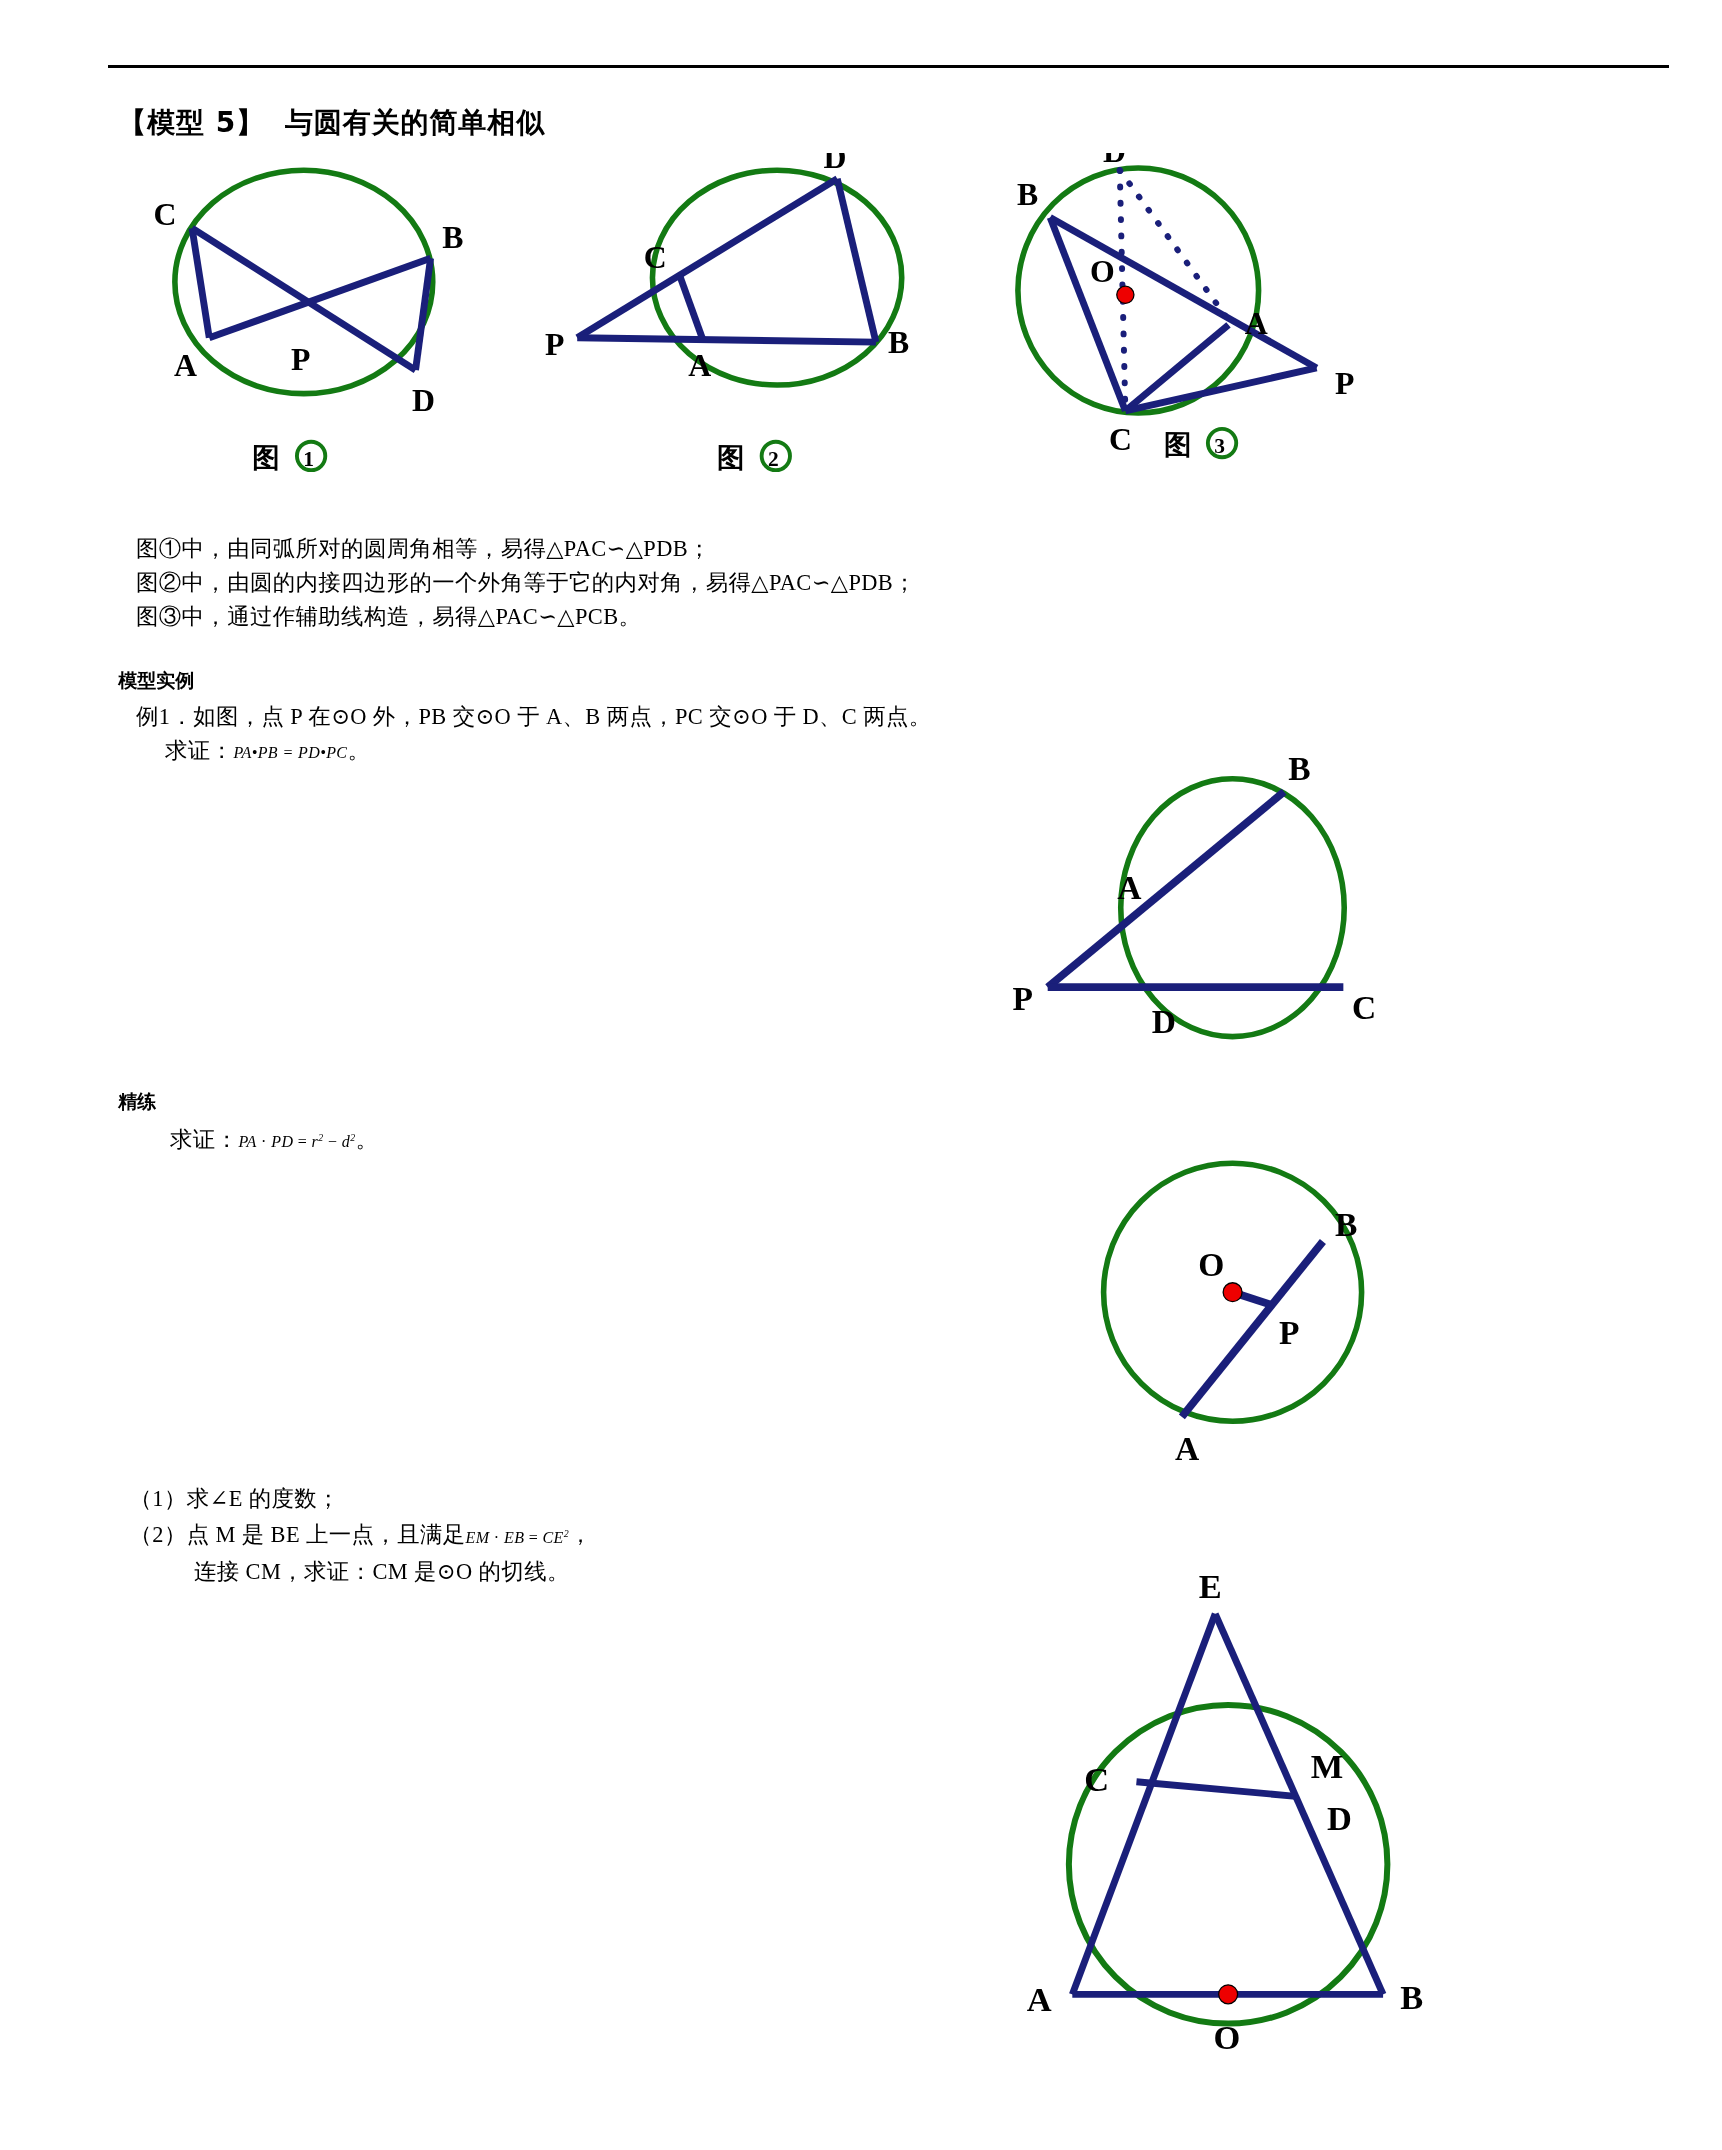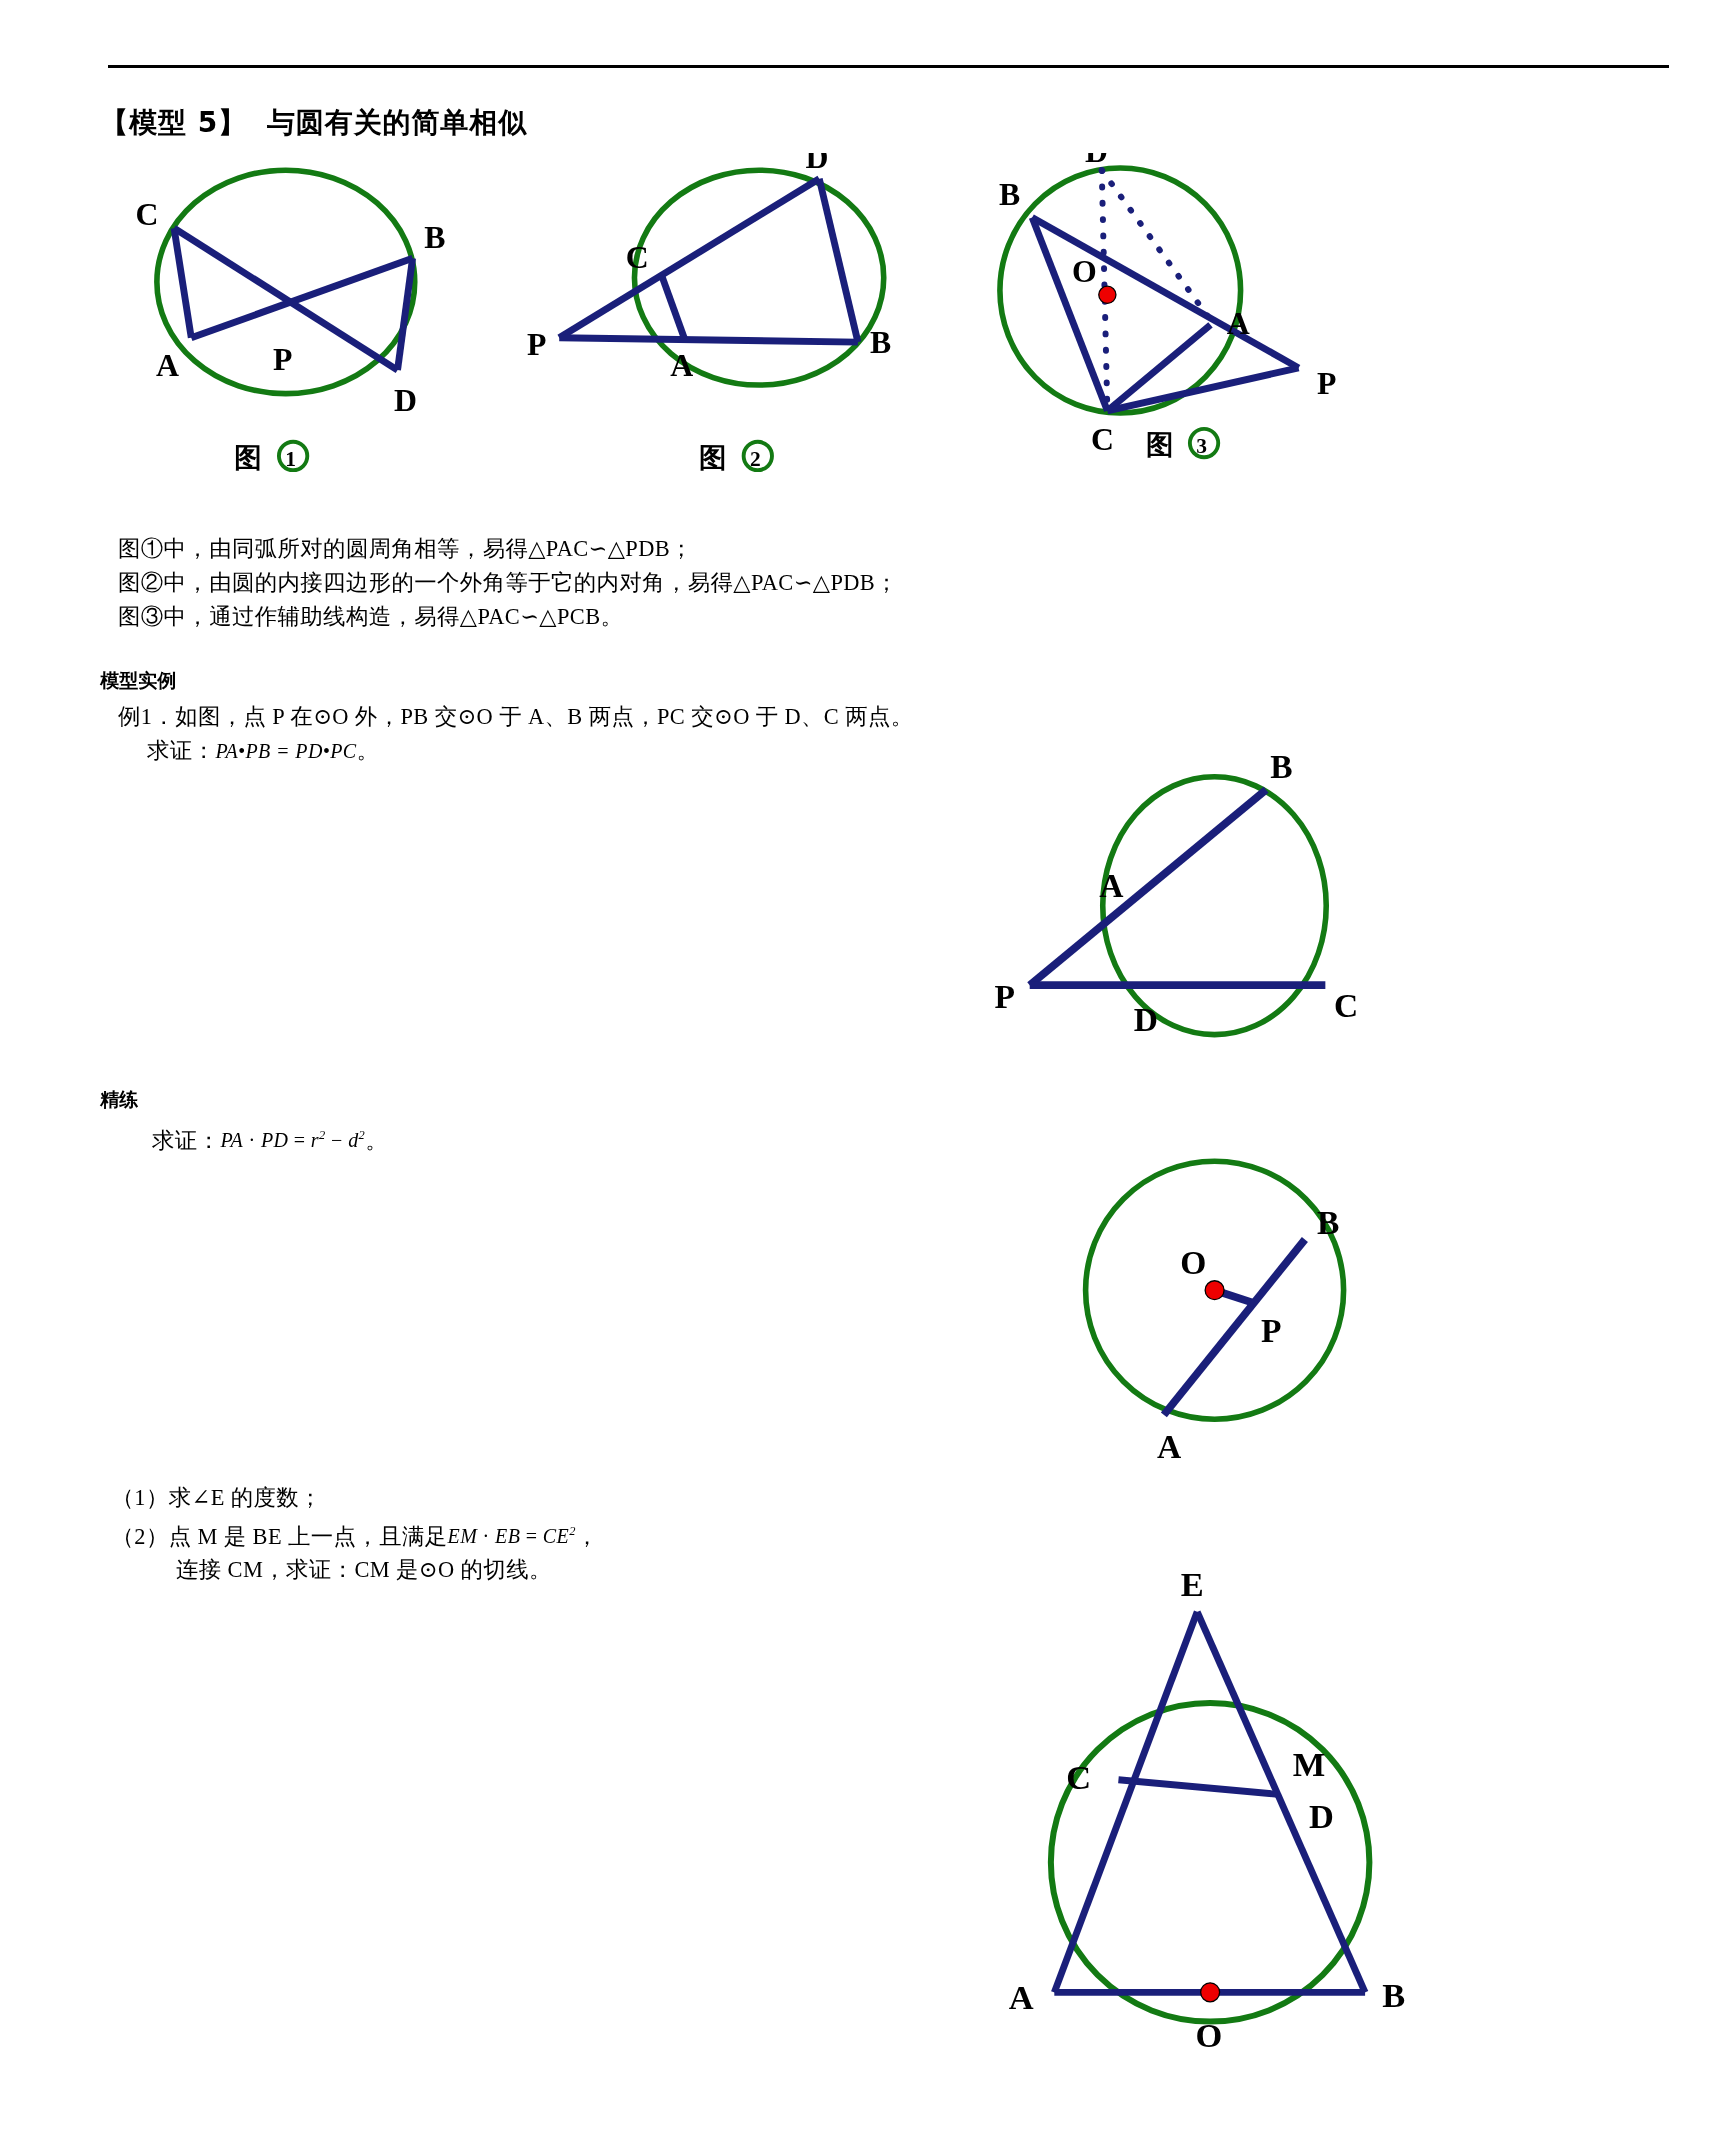--- a/index.html
+++ b/index.html
@@ -17,21 +17,21 @@
     overflow:hidden;
   }
   .top-rule{
     position:absolute;
     left:108px; top:65px;
     width:1561px; height:3px;
     background:#000;
   }
   .content{
     position:absolute;
-    left:96px; top:86px;
+    left:114px; top:86px;
     width:1561px;
   }
 
   
   .model-title{
     font-family:"DejaVu Sans","Liberation Sans",sans-serif;
     font-weight:bold;
     font-size:28px;
     letter-spacing:0.9px;
     margin:18px 0 0 4.3px;
@@ -53,21 +53,21 @@
     margin:0 0 0 22px;
     white-space:nowrap;
     letter-spacing:0.4px;
   }
   .ptext.indent{ margin-left:51px; }
   .ptext.indent2{ margin-left:56px; }
   .ptext.indent3{ margin-left:80px; }
   .mathital{
     font-family:"Liberation Serif","DejaVu Serif",serif;
     font-style:italic;
-    font-size:20px;
+    font-size:16px;
     letter-spacing:0.4px;
   }
   sup{font-size:0.62em; vertical-align:super;}
 
   
   .figrow{position:relative; height:370px; margin-top:11.2px;}
   .figbox{position:absolute; top:0;}
 
   .rightfig{position:relative;}
   .rightfig svg{display:block;}

